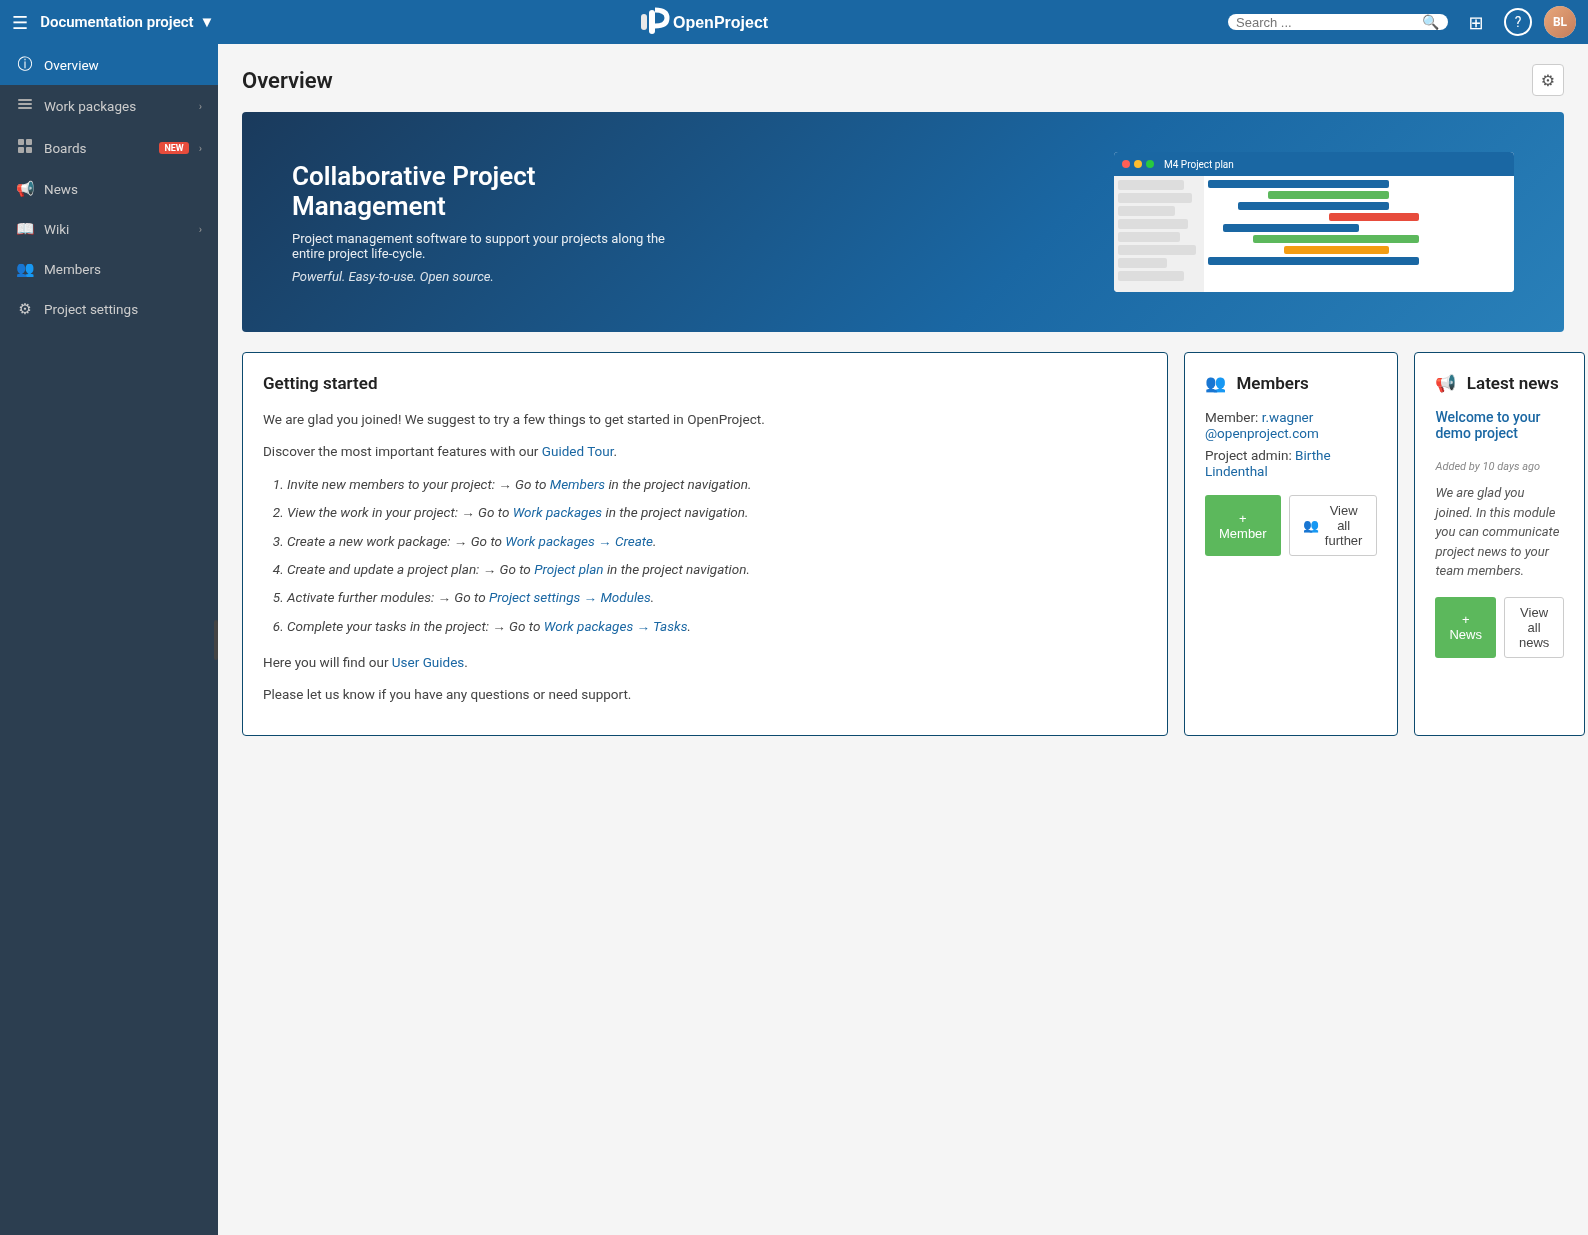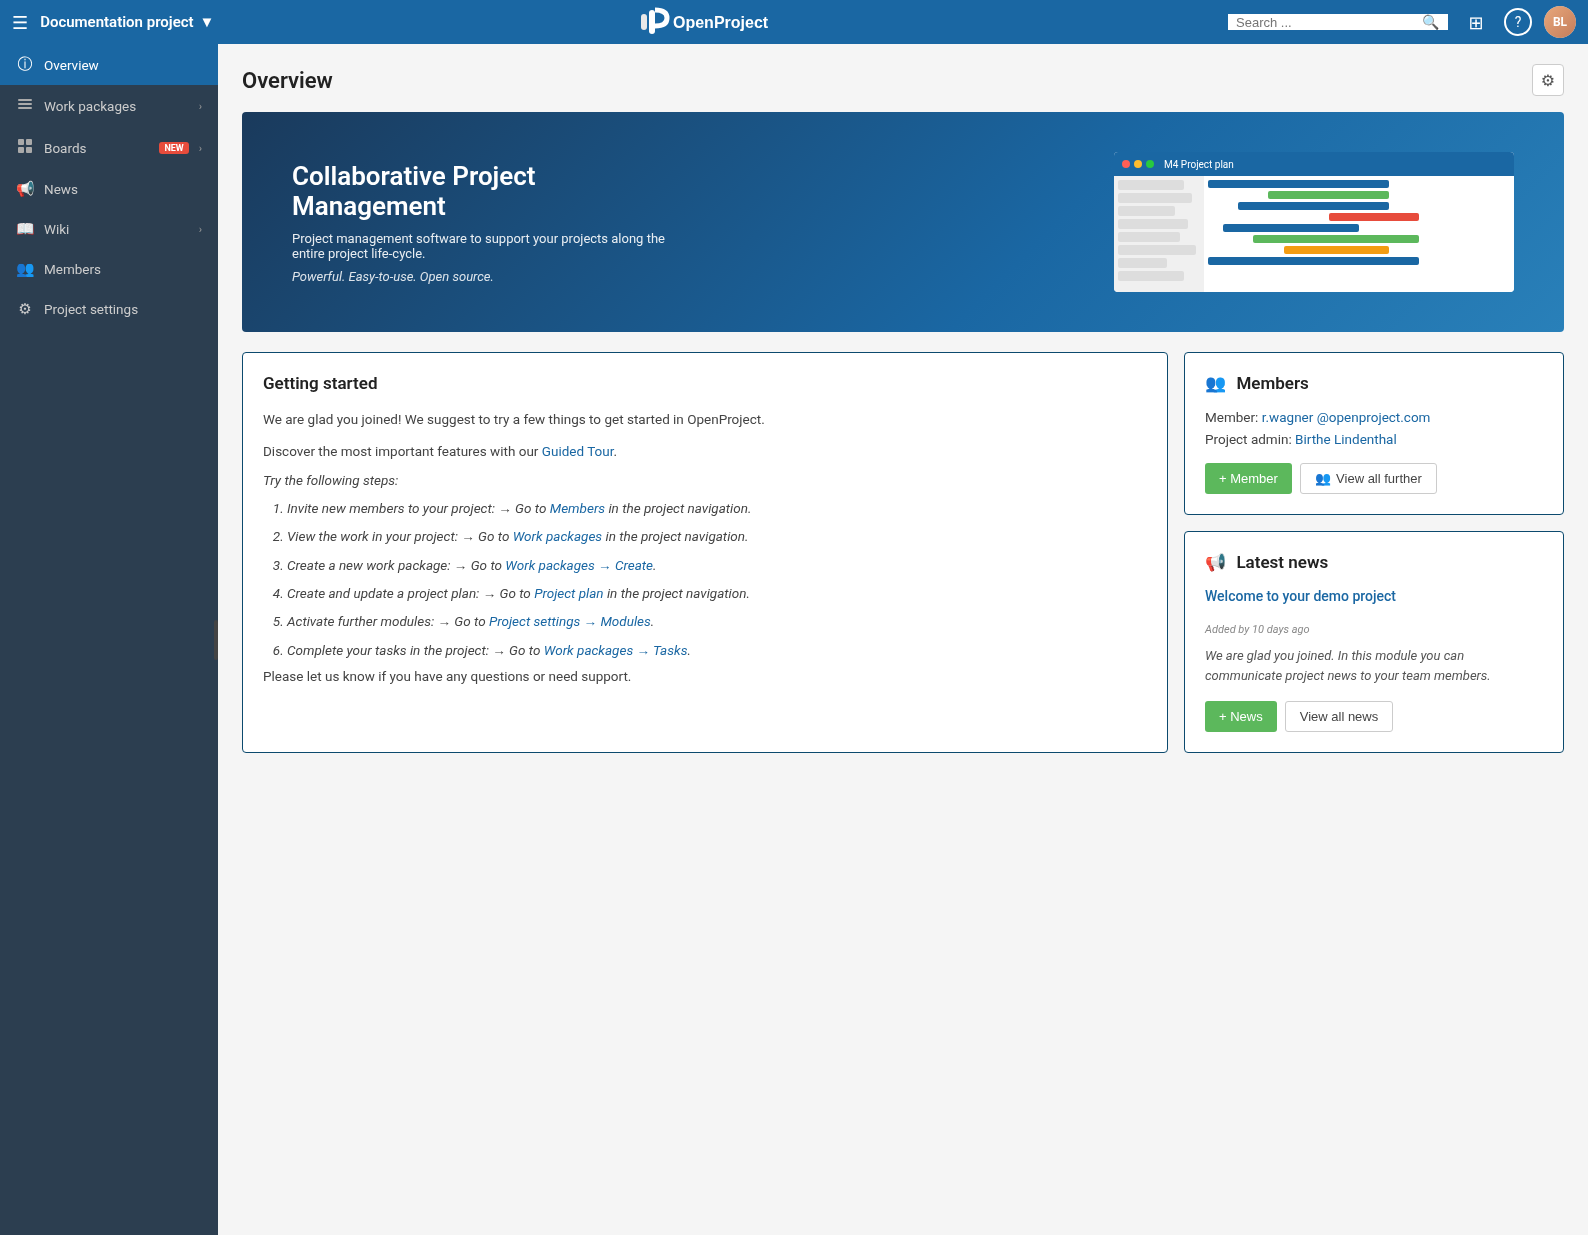--- a/index.html
+++ b/index.html
@@ -14,21 +14,21 @@
       padding: 0 12px;
       gap: 8px;
       flex-shrink: 0;
       z-index: 100;
     }
     .navbar-hamburger { color: white; font-size: 18px; cursor: pointer; margin-right: 4px; }
     .navbar-project { color: white; font-size: 15px; font-weight: 600; display: flex; align-items: center; gap: 6px; cursor: pointer; }
     .navbar-logo { flex: 1; display: flex; justify-content: center; align-items: center; }
     .navbar-logo svg { width: 160px; height: 32px; }
     .navbar-right { display: flex; align-items: center; gap: 12px; }
-    .search-box { display: flex; align-items: center; background: white; border-radius: 0; padding: 0 8px; gap: 6px; width: 220px; }
+    .search-box { display: flex; align-items: center; background: white; border-radius: 8px; padding: 0 8px; gap: 6px; width: 220px; }
     .search-box input { border: none; outline: none; font-size: 13px; width: 100%; color: #333; }
     .search-icon { color: #666; font-size: 14px; }
     .navbar-icon { color: white; font-size: 18px; cursor: pointer; width: 32px; height: 32px; display: flex; align-items: center; justify-content: center; }
     .navbar-avatar { width: 32px; height: 32px; border-radius: 50%; background: #ccc; overflow: hidden; display: flex; align-items: center; justify-content: center; cursor: pointer; }
 
     
     .main-layout { display: flex; flex: 1; overflow: hidden; }
 
     
     .sidebar {
@@ -121,21 +121,21 @@
     .card-title { font-size: 17px; font-weight: 600; color: #222; margin-bottom: 16px; }
 
     
     .gs-text { font-size: 13.5px; line-height: 1.6; color: #444; margin-bottom: 10px; }
     .gs-link { color: #1a67a3; text-decoration: none; cursor: pointer; }
     .gs-try { font-style: italic; color: #444; margin-bottom: 8px; font-size: 13.5px; }
     .gs-list { margin-left: 24px; color: #444; font-size: 13.5px; line-height: 1.8; }
     .gs-list li { margin-bottom: 4px; font-style: italic; }
 
     
-    .right-cards { display: flex; flex-direction: column; gap: 16px; }
+    .right-cards { display: flex; flex-direction: row; gap: 16px; }
 
     
     .members-info { margin-bottom: 16px; }
     .member-line { font-size: 13.5px; color: #444; margin-bottom: 6px; }
     .member-link { color: #1a67a3; text-decoration: none; }
     .members-actions { display: flex; gap: 8px; }
     .btn-green { background: #5cb85c; color: white; border: none; padding: 7px 14px; border-radius: 3px; cursor: pointer; font-size: 13px; display: flex; align-items: center; gap: 5px; }
     .btn-outline { background: white; color: #444; border: 1px solid #ccc; padding: 7px 14px; border-radius: 3px; cursor: pointer; font-size: 13px; display: flex; align-items: center; gap: 5px; }
 
     
@@ -292,29 +292,31 @@
       </div>
 
       <div class="two-col">
 
         <div class="card">
           <div class="card-title">Getting started</div>
           <p class="gs-text">We are glad you joined! We suggest to try a few things to get started in OpenProject.</p>
           <p class="gs-text">
             <span>Discover the most important features with our </span><a class="gs-link">Guided Tour</a><span>.</span>
           </p>
-          <p class="gs-try">Try the following steps:</p>
           <ol class="gs-list">
             <li><span>Invite new members to your project: → Go to </span><a class="gs-link">Members</a><span> in the project navigation.</span></li>
             <li><span>View the work in your project: → Go to </span><a class="gs-link">Work packages</a><span> in the project navigation.</span></li>
             <li><span>Create a new work package: → Go to </span><a class="gs-link">Work packages → Create</a><span>.</span></li>
             <li><span>Create and update a project plan: → Go to </span><a class="gs-link">Project plan</a><span> in the project navigation.</span></li>
             <li><span>Activate further modules: → Go to </span><a class="gs-link">Project settings → Modules</a><span>.</span></li>
             <li><span>Complete your tasks in the project: → Go to </span><a class="gs-link">Work packages → Tasks</a><span>.</span></li>
           </ol>
+          <p class="gs-text" style="margin-top:14px;">
+            <span>Here you will find our </span><a class="gs-link">User Guides</a><span>.</span>
+          </p>
           <p class="gs-text">Please let us know if you have any questions or need support.</p>
         </div>
 
         <div class="right-cards">
 
           <div class="card">
             <div class="card-title">
               <span class="section-icon">👥</span>
               <span>Members</span>
             </div>

